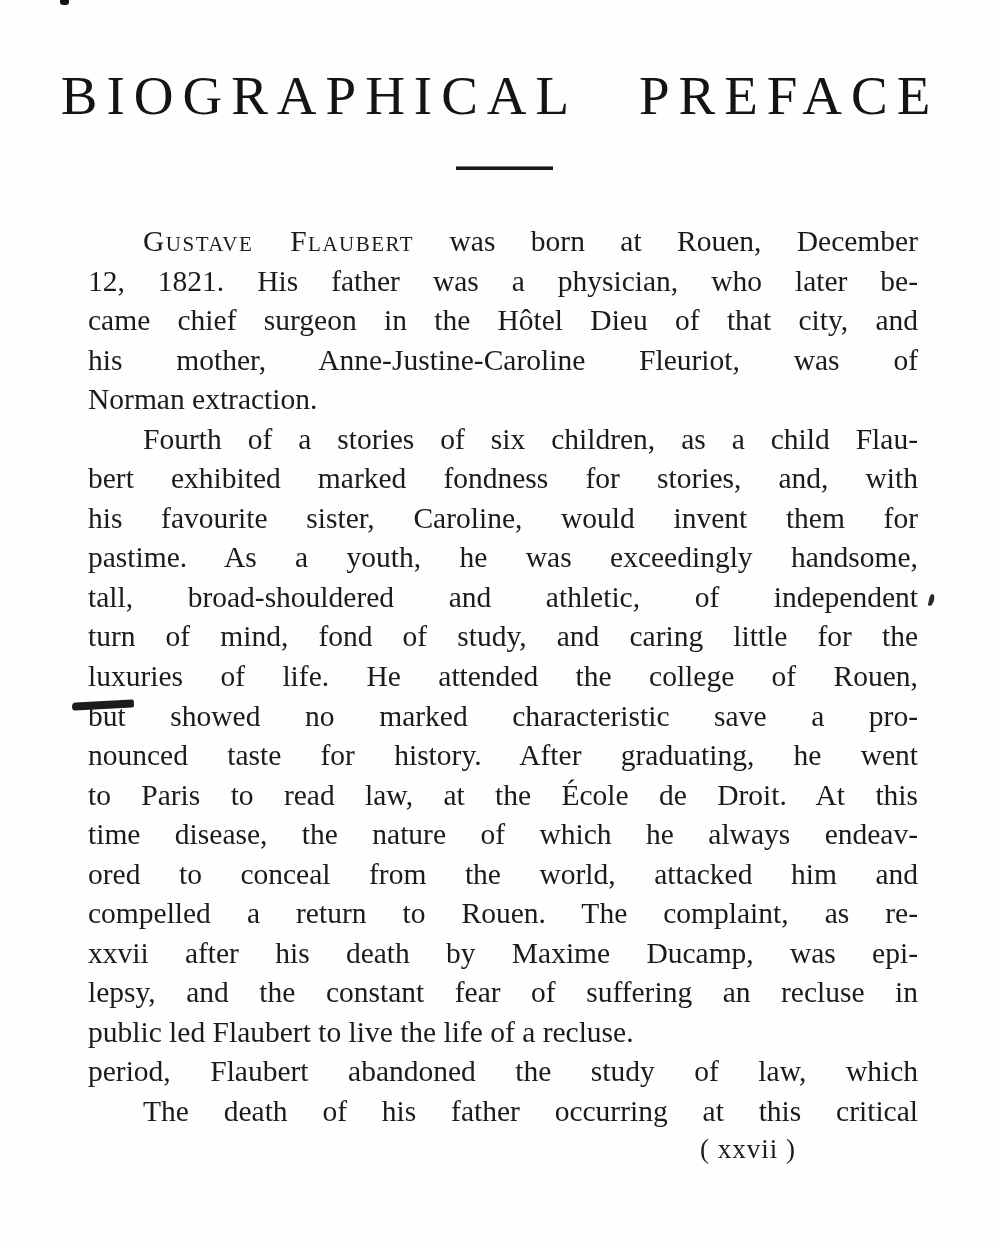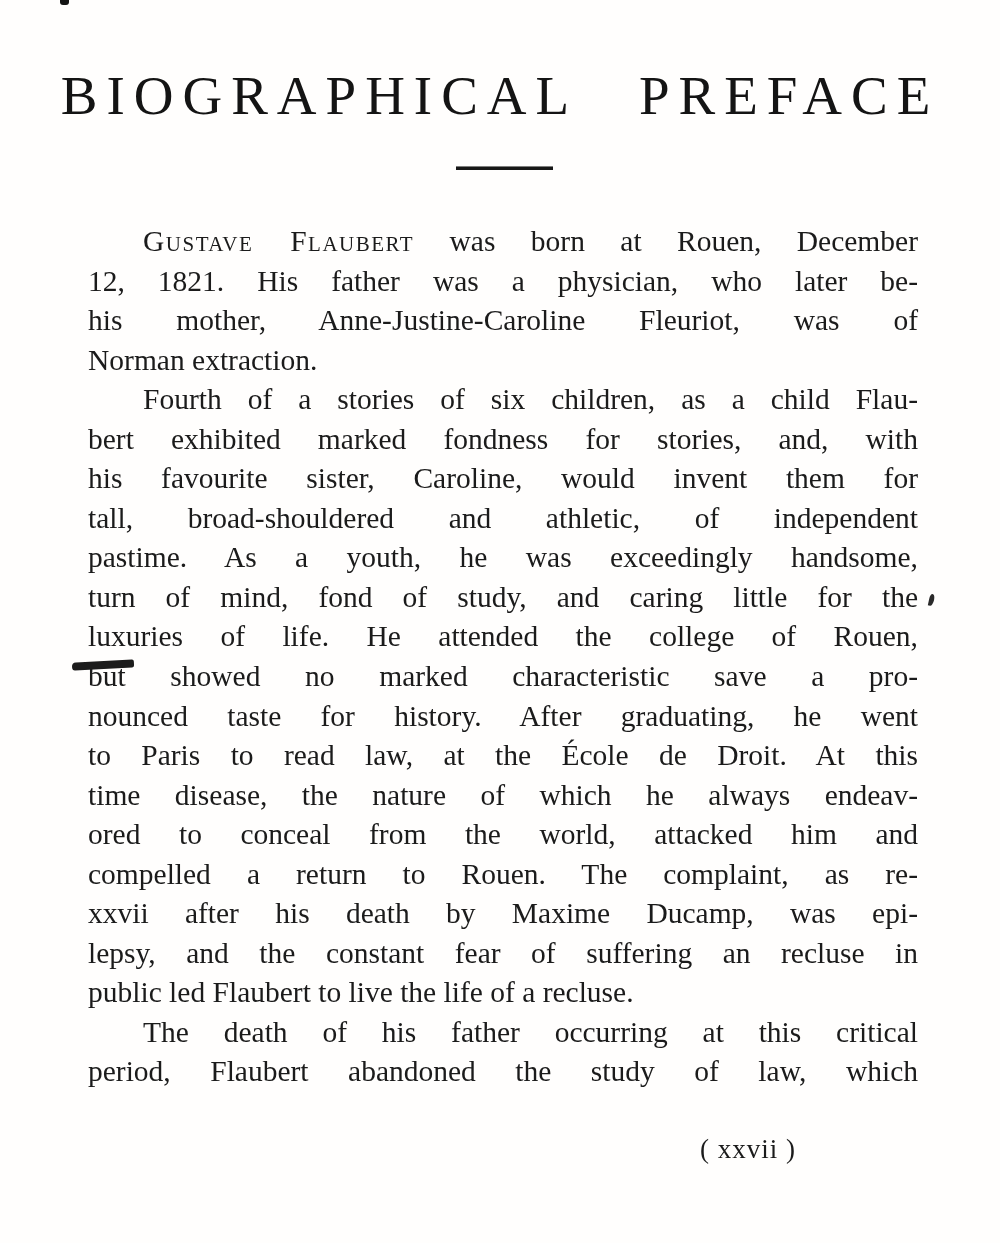--- a/index.html
+++ b/index.html
@@ -113,42 +113,43 @@
 <div class="page">
 
   <h1 class="title">BIOGRAPHICAL PREFACE</h1>
 
   <div class="title-divider"></div>
 
   <div class="bodytext">
 
     <div class="line indent"><span class="smallcaps">Gustave Flaubert</span><span> was born at Rouen, December</span></div>
     <div class="line">12, 1821. His father was a physician, who later be-</div>
+    <div class="line">came chief surgeon in the Hôtel Dieu of that city, and</div>
     <div class="line">his mother, Anne-Justine-Caroline Fleuriot, was of</div>
     <div class="line lastline">Norman extraction.</div>
 
     <div class="line indent">Fourth of a stories of six children, as a child Flau-</div>
     <div class="line">bert exhibited marked fondness for stories, and, with</div>
     <div class="line">his favourite sister, Caroline, would invent them for</div>
+    <div class="line">pastime. As a youth, he was exceedingly handsome,</div>
     <div class="line">tall, broad-shouldered and athletic, of independent</div>
-    <div class="line">pastime. As a youth, he was exceedingly handsome,</div>
     <div class="line">turn of mind, fond of study, and caring little for the</div>
     <div class="line">luxuries of life. He attended the college of Rouen,</div>
     <div class="line"><span class="smudge">but</span><span> showed no marked characteristic save a pro-</span></div>
     <div class="line">nounced taste for history. After graduating, he went</div>
     <div class="line">to Paris to read law, at the École de Droit. At this</div>
     <div class="line">time disease, the nature of which he always endeav-</div>
     <div class="line">ored to conceal from the world, attacked him and</div>
     <div class="line">compelled a return to Rouen. The complaint, as re-</div>
     <div class="line">xxvii after his death by Maxime Ducamp, was epi-</div>
     <div class="line">lepsy, and the constant fear of suffering an recluse in</div>
     <div class="line lastline">public led Flaubert to live the life of a recluse.</div>
 
+    <div class="line">period, Flaubert abandoned the study of law, which</div>
     <div class="line indent">The death of his father occurring at this critical</div>
-    <div class="line">period, Flaubert abandoned the study of law, which</div>
 
   </div>
 
   <div class="pagenum">( xxvii )</div>
 
   <div class="artifact-comma"></div>
   <div class="artifact-top-speck"></div>
 
 </div>
 

